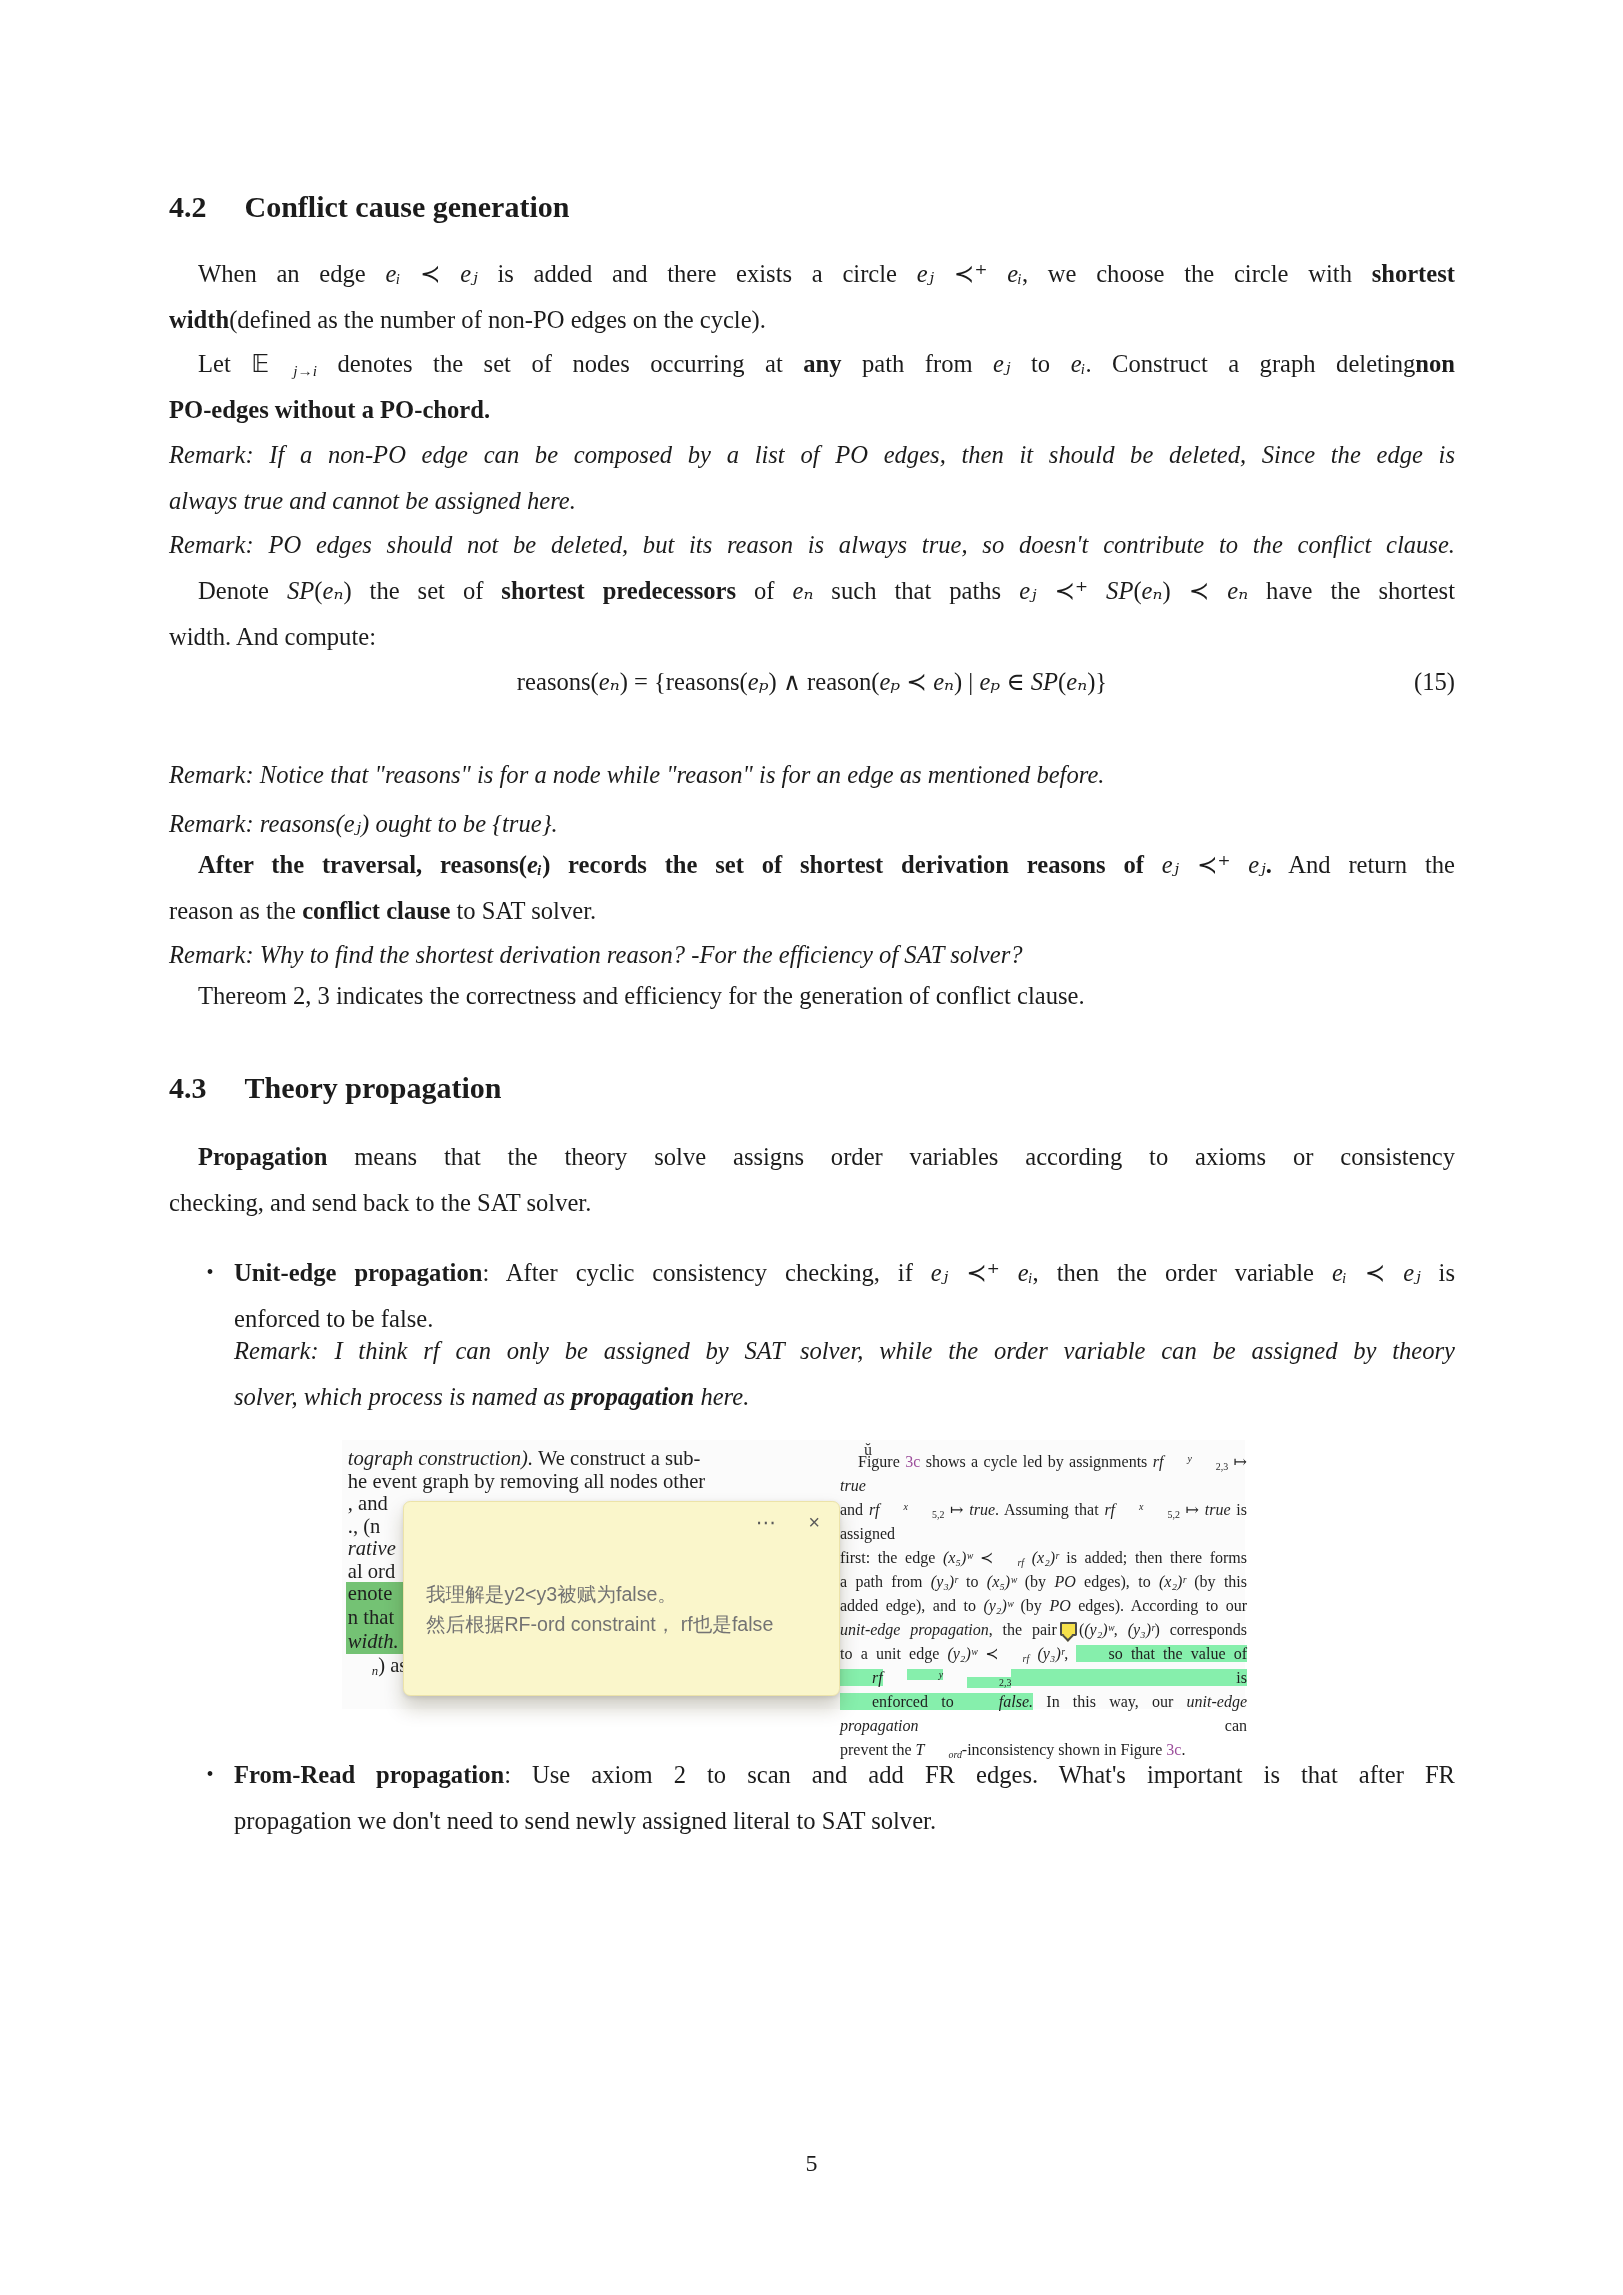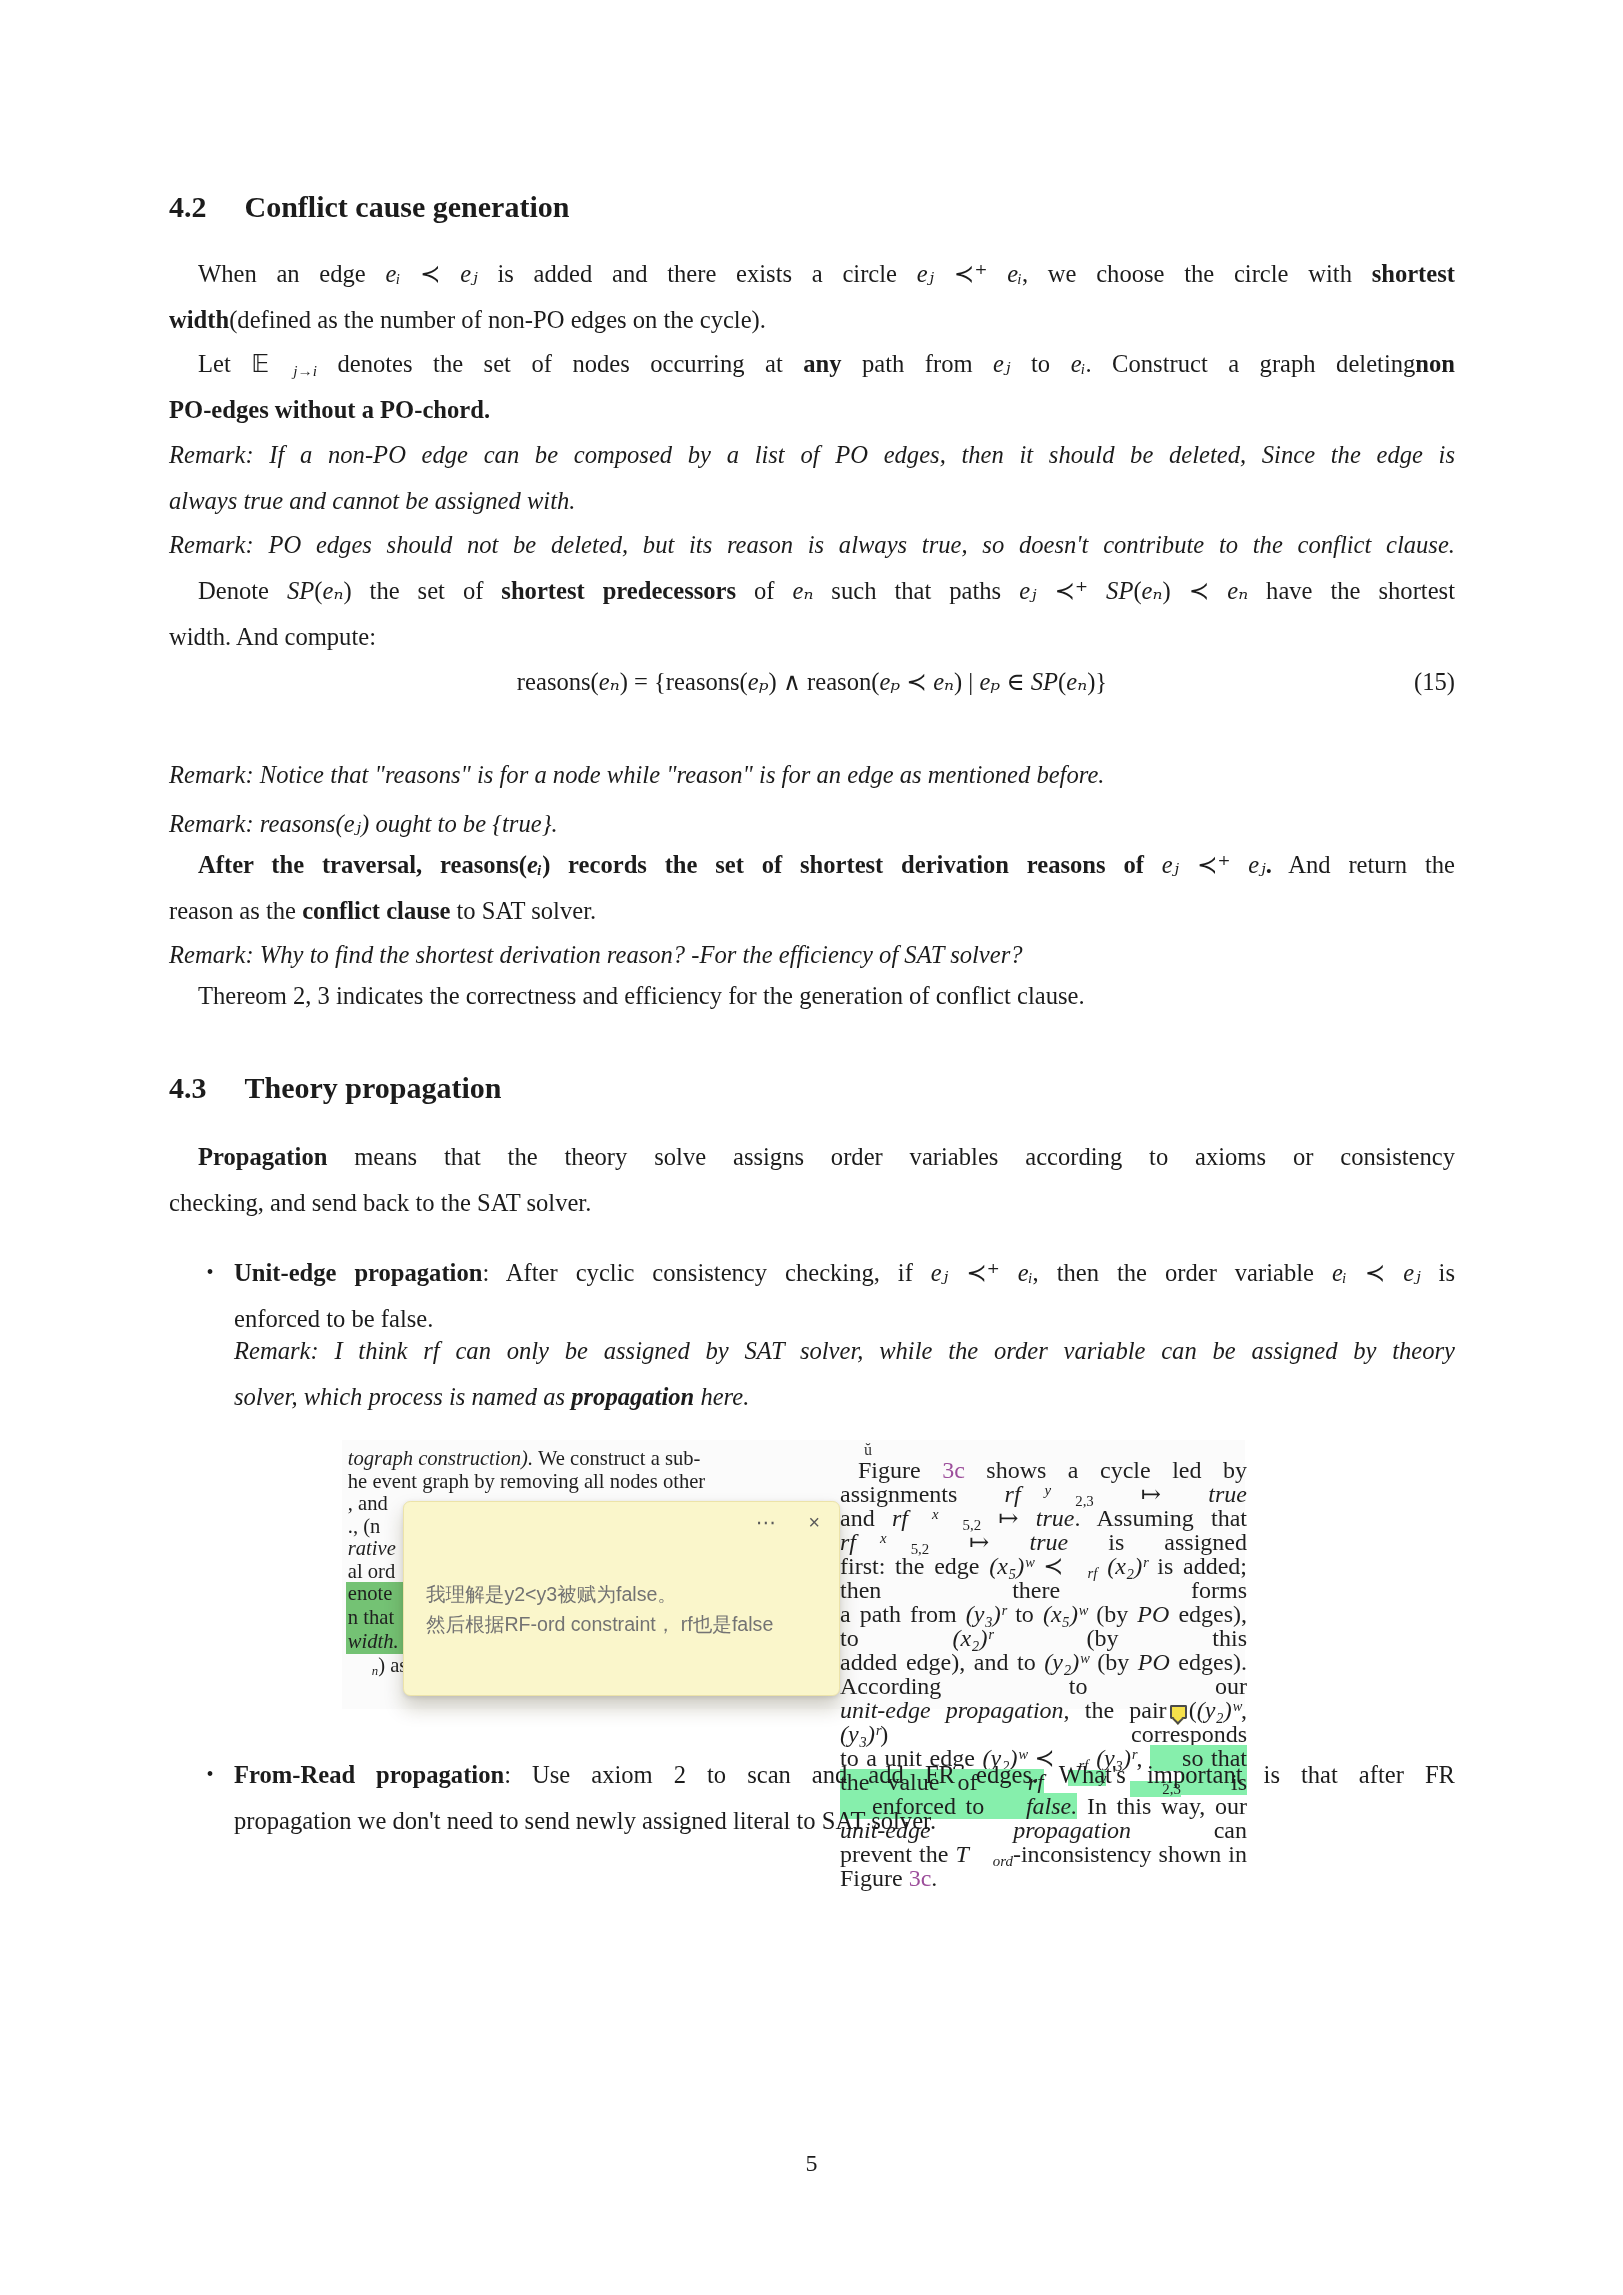--- a/index.html
+++ b/index.html
@@ -33,21 +33,21 @@
   .bullet-item .marker{position:absolute;left:1.4px;top:-1.4px;font-size:20px;}
   .bullet-body{margin-left:29px;}
 
   
   .shot{position:absolute;left:342px;top:1440px;width:903px;height:269px;background:#fbfbfb;color:#1f1f1f;}
   .shot .line{text-align:justify;text-align-last:justify;}
   .shot .line.last{text-align-last:auto;}
   .shot-left{position:absolute;left:5.8px;top:7.2px;width:478px;font-size:20.6px;line-height:22.5px;}
   .shot-left .line{text-align:left;text-align-last:auto;white-space:nowrap;}
   .shot-left .hl-green{display:inline-block;min-width:59px;padding:0 4.3px 1.4px 1.4px;margin-left:-1.4px;}
-  .shot-right{position:absolute;left:498px;top:18px;width:407px;font-size:24px;line-height:24px;}
+  .shot-right{position:absolute;left:498px;top:10px;width:407px;font-size:16px;line-height:24px;}
   .remnant{position:absolute;left:522px;top:1.4px;font-size:16px;color:#333;}
 
   .note{position:absolute;left:61px;top:61px;width:435px;height:193px;background:#faf6cb;
         border:0.7px solid #ece3a9;border-radius:7.2px;
         box-shadow:0 11.6px 19px rgba(60,50,10,.22),0 1.4px 4.3px rgba(0,0,0,.10);}
   .note-toolbar{position:absolute;top:8.7px;right:19px;display:flex;gap:33px;color:#5a5a5a;font-size:19.6px;
         font-family:"Liberation Sans","DejaVu Sans",sans-serif;}
   .note-toolbar span{cursor:default;}
   .note-text{position:absolute;left:22px;top:77px;font-size:19.6px;line-height:30px;color:#737373;
         font-family:"Liberation Sans","DejaVu Sans",sans-serif;}
@@ -69,21 +69,21 @@
 <div class="para" style="top:251px;">
     <div class="line" style="text-indent: 29px;"><span>When an edge </span><span class="i">eᵢ</span><span> ≺ </span><span class="i">eⱼ</span><span> is added and there exists a circle </span><span class="i">eⱼ</span><span> ≺⁺ </span><span class="i">eᵢ</span><span>, we choose the circle with </span><span class="b">shortest</span></div>
     <div class="line last"><span class="b">width</span><span>(defined as the number of non-PO edges on the cycle).</span></div>
   </div>
 <div class="para" style="top:341px;">
     <div class="line" style="text-indent: 29px;"><span>Let </span><span class="c-bb">𝔼</span><sub class="i">j→i</sub><span> denotes the set of nodes occurring at </span><span class="b">any</span><span> path from </span><span class="i">eⱼ</span><span> to </span><span class="i">eᵢ</span><span>.  Construct a graph deleting</span><span class="b">non</span></div>
     <div class="line last"><span class="b">PO-edges without a PO-chord.</span></div>
   </div>
 <div class="para rem" style="top:432px;">
     <div class="line"><span>Remark:  If a non-PO edge can be composed by a list of PO edges, then it should be deleted, Since the edge is</span></div>
-    <div class="line last"><span>always true and cannot be assigned with.</span></div>
+    <div class="line last"><span>always true and cannot be assigned here.</span></div>
   </div>
 <div class="para rem" style="top:522px;">
     <div class="line"><span>Remark: PO edges should not be deleted, but its reason is always true, so doesn't contribute to the conflict clause.</span></div>
   </div>
 <div class="para" style="top:568px;">
     <div class="line" style="text-indent: 29px;"><span>Denote </span><span class="i">SP</span><span>(</span><span class="i">eₙ</span><span>) the set of </span><span class="b">shortest predecessors</span><span> of </span><span class="i">eₙ</span><span> such that paths </span><span class="i">eⱼ</span><span> ≺⁺ </span><span class="i">SP</span><span>(</span><span class="i">eₙ</span><span>) ≺ </span><span class="i">eₙ</span><span> have the shortest</span></div>
     <div class="line last"><span>width. And compute:</span></div>
   </div>
 
 <div class="eq" style="top:659px;">

